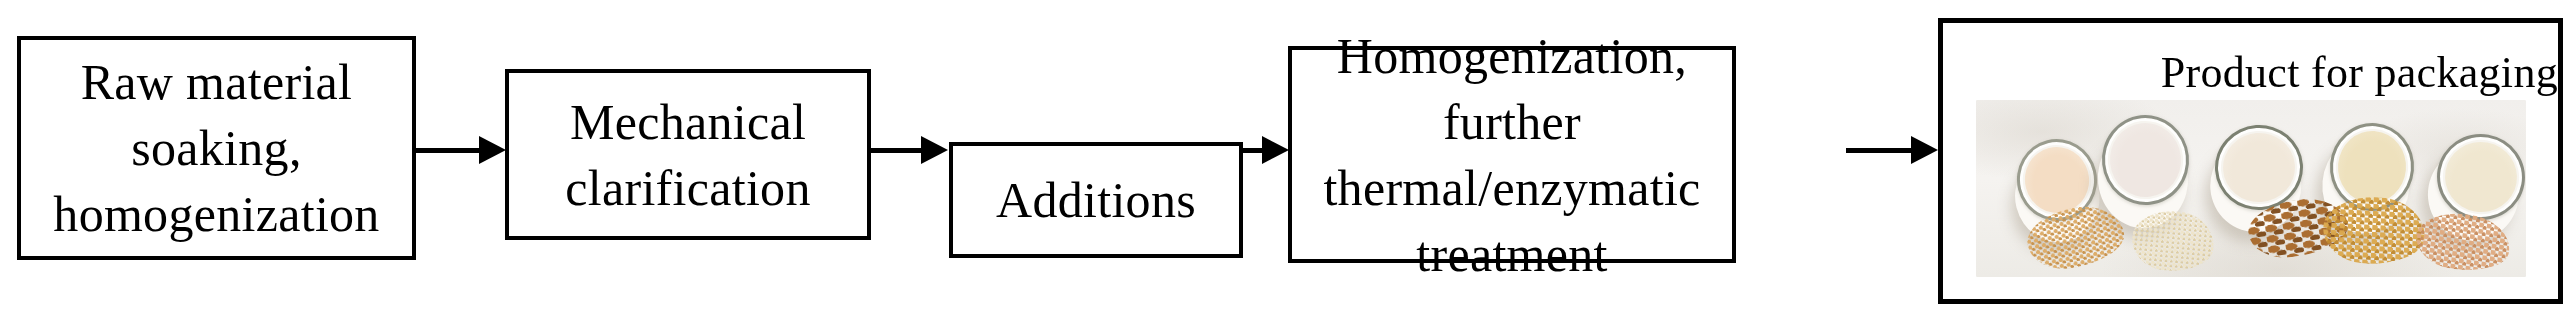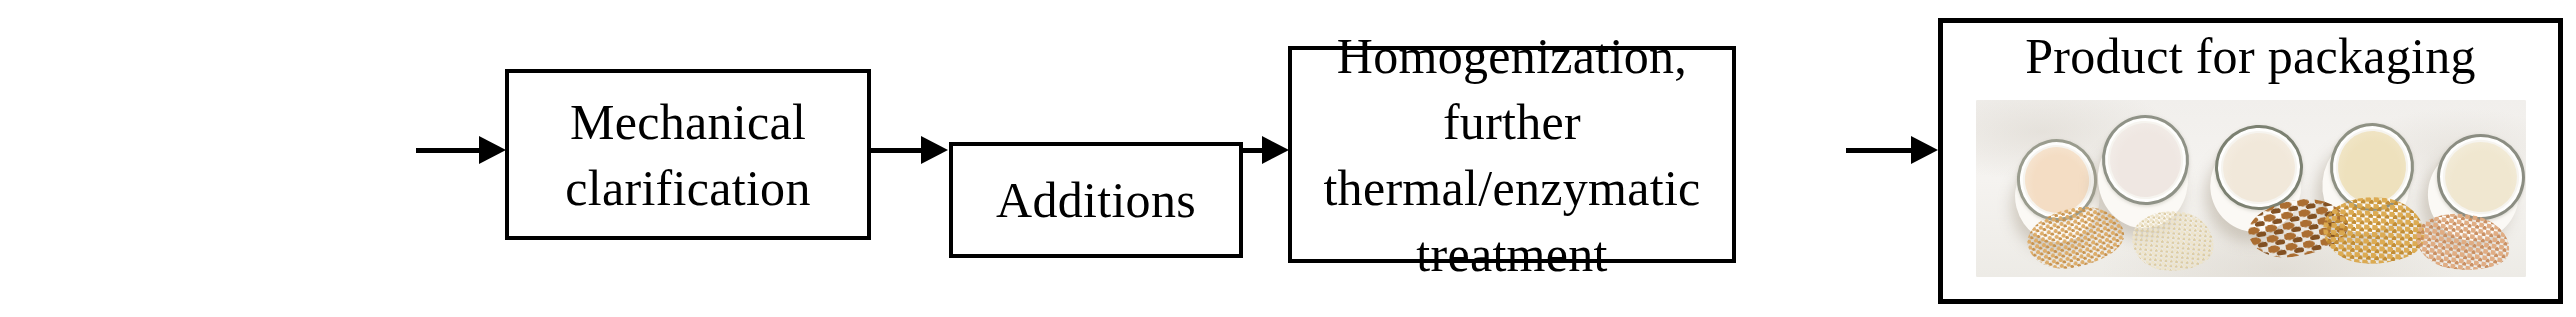--- a/index.html
+++ b/index.html
@@ -20,21 +20,21 @@
   .arrow{position:absolute;top:136px;height:29px;}
   .arrow .shaft{position:absolute;left:0;right:21px;top:12.3px;height:4.7px;background:#000;}
   .arrow .head{position:absolute;right:0;top:0;width:0;height:0;
                border-top:14.6px solid transparent;border-bottom:14.6px solid transparent;border-left:27px solid #000;}
   .a1{left:416px;width:90px;}
   .a2{left:871px;width:77px;}
   .a3{left:1243px;width:46px;}
   .a4{left:1846px;width:92px;}
 
   
-  .product-title{margin-top:8px;text-align:center;font-size:50px;line-height:1;letter-spacing:0.3px;}
+  .product-title{margin-top:28px;text-align:right;font-size:44px;line-height:1;letter-spacing:0.3px;}
   .photo{position:absolute;left:33px;top:77px;width:550px;height:177px;overflow:hidden;border-radius:1.2px;
      background-image:
        radial-gradient(ellipse 187px 70px at 12% 18%, rgba(213,207,197,0.45), transparent 70%),
        radial-gradient(ellipse 246px 88px at 55% 96%, rgba(208,201,190,0.40), transparent 72%),
        radial-gradient(ellipse 152px 59px at 88% 28%, rgba(214,208,198,0.38), transparent 70%),
        linear-gradient(180deg,#f1efec 0%,#f5f3f0 45%,#edebe6 100%);}
 
   
   .glass{position:absolute;}
   .glass .gside{position:absolute;left:-7%;top:16%;width:104%;height:110%;border-radius:50%;
@@ -46,20 +46,25 @@
                background:radial-gradient(ellipse at 52% 60%, var(--milk,#f2e6d2) 0%, var(--milk) 55%, var(--milkedge,#f7f0e6) 100%);}
 
   
   .pile{position:absolute;border-radius:54% 46% 58% 42% / 48% 57% 43% 52%;opacity:0.97;}
 </style>
 </head>
 <body>
 
 <div class="canvas">
 
+  <div class="fbox b1">
+    <span class="lbl">Raw material
+soaking,
+homogenization</span>
+  </div>
 
   <div class="arrow a1">
     <div class="shaft"></div>
     <div class="head"></div>
   </div>
 
   <div class="fbox b2">
     <span class="lbl">Mechanical
 clarification</span>
   </div>

